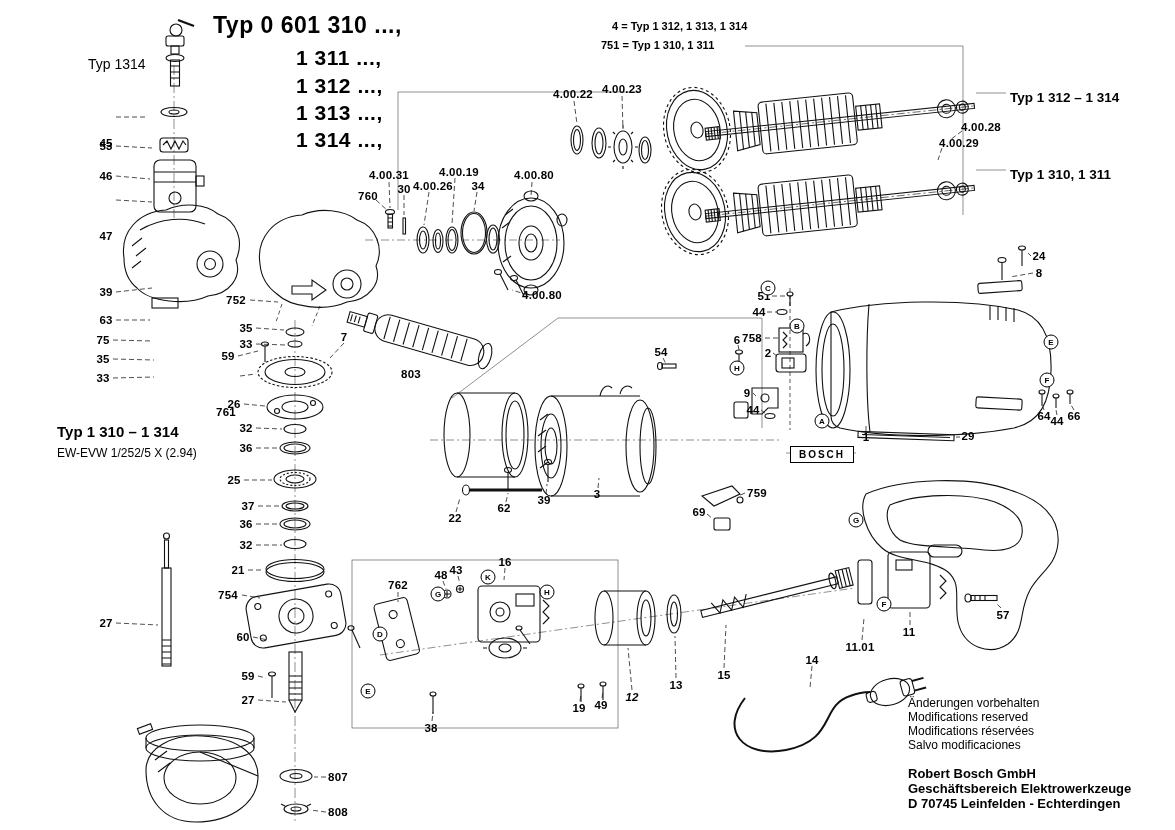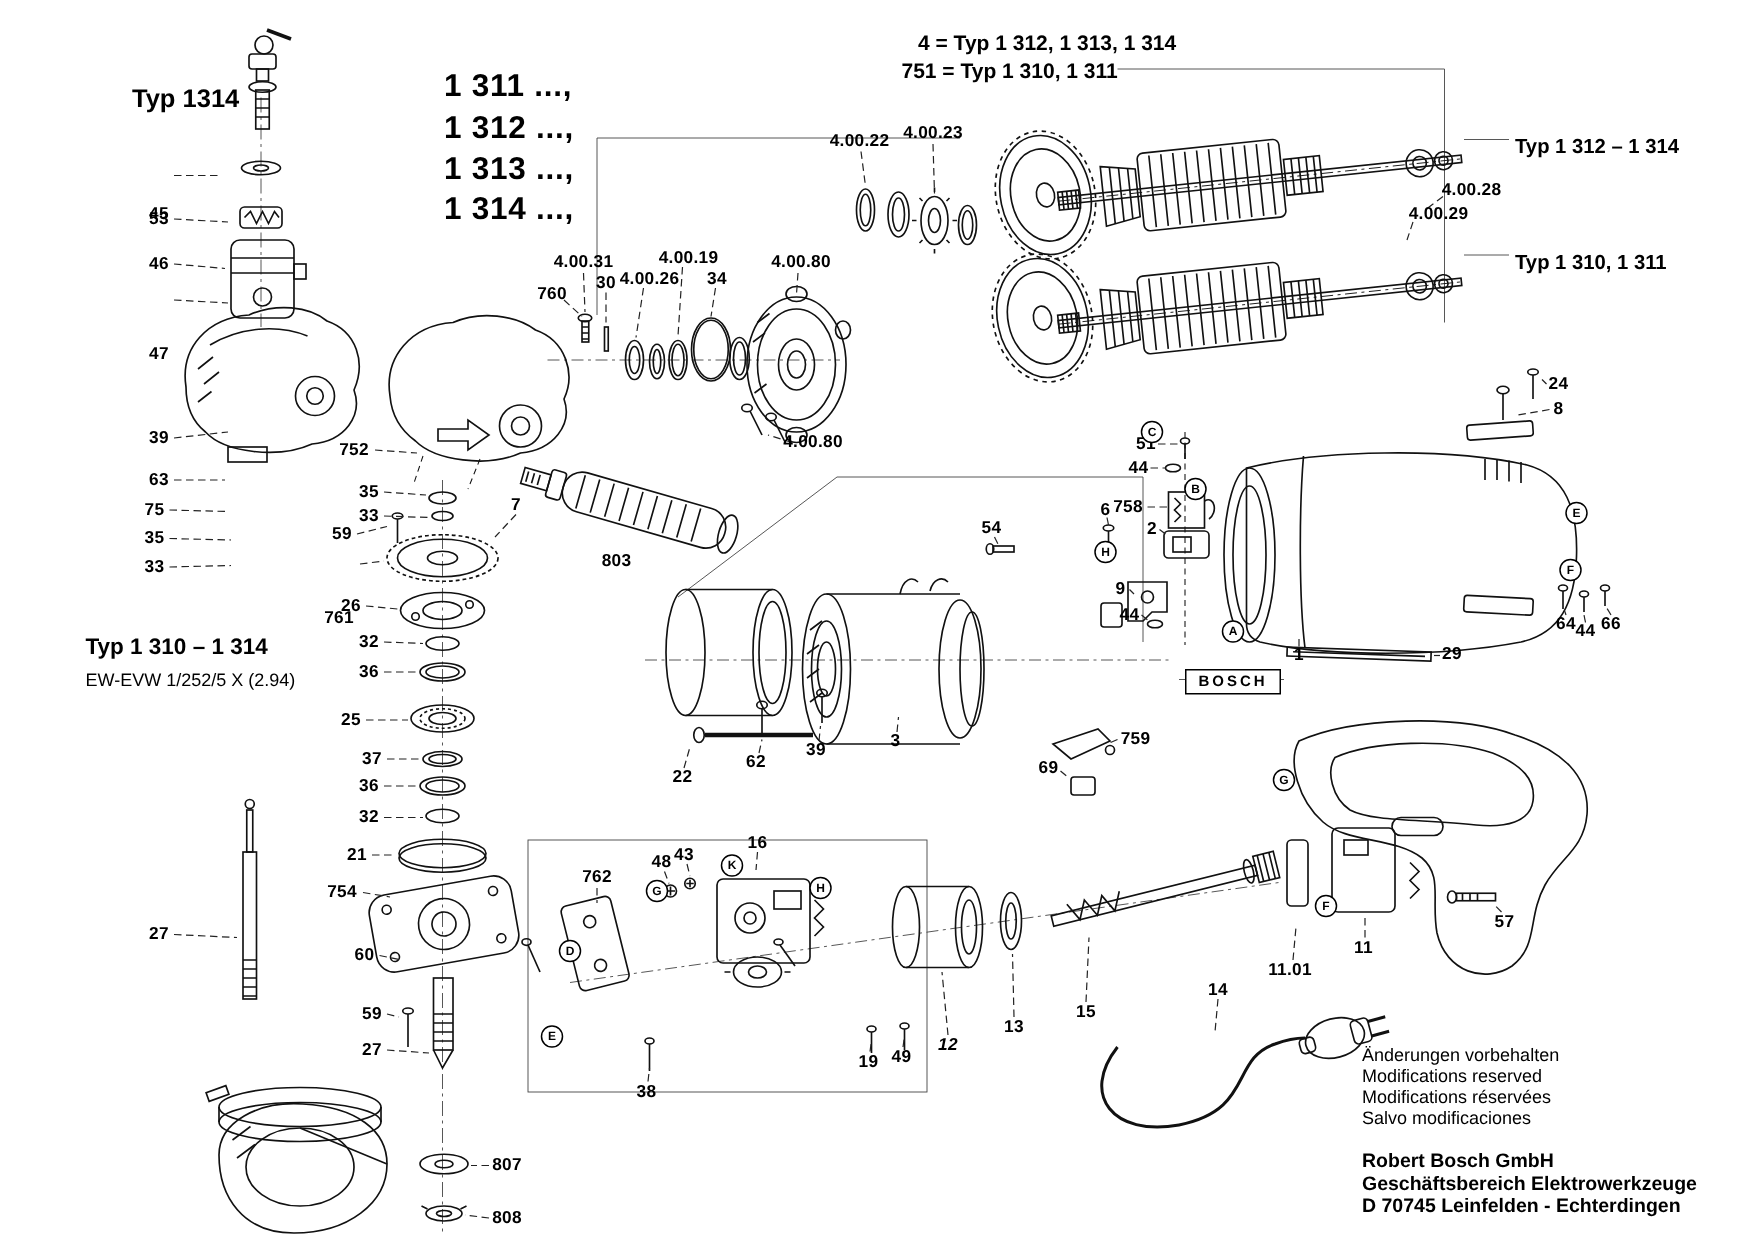--- a/index.html
+++ b/index.html
@@ -15,23 +15,23 @@
   }
   .marker{
     position:absolute;transform:translate(-50%,-50%);
     width:13px;height:13px;border:1px solid #000;border-radius:50%;
     font-size:8px;font-weight:600;display:flex;align-items:center;justify-content:center;
     background:#fff;
   }
   .title-main{position:absolute;left:213px;top:12px;font-size:23px;font-weight:bold;letter-spacing:.5px;}
   .title-sub{position:absolute;left:296px;font-size:21px;font-weight:bold;letter-spacing:.5px;}
   .sub0{top:46px}.sub1{top:74px}.sub2{top:101px}.sub3{top:128px}
-  .legend-line{position:absolute;font-size:14px;font-weight:600;white-space:nowrap;}
+  .legend-line{position:absolute;font-size:11px;font-weight:600;white-space:nowrap;}
   .legend0{left:612px;top:20px}.legend1{left:601px;top:39px}
-  .typ1314{position:absolute;left:88px;top:56px;font-size:17px;font-weight:700;}
+  .typ1314{position:absolute;left:88px;top:56px;font-size:14px;font-weight:400;}
   .type-right{position:absolute;left:1010px;font-weight:bold;font-size:13.5px;white-space:nowrap;}
   .tr0{top:90px}.tr1{top:167px}
   .series1{position:absolute;left:57px;top:423px;font-weight:bold;font-size:15px;}
   .series2{position:absolute;left:57px;top:446px;font-size:12px;}
   .bosch{
     position:absolute;left:790px;top:446px;width:62px;height:15px;
     border:1.5px solid #000;font-size:10px;font-weight:bold;letter-spacing:2px;
     display:flex;align-items:center;justify-content:center;background:#fff;
   }
   .foot{position:absolute;left:908px;font-size:12px;white-space:nowrap;}
@@ -568,20 +568,21 @@
       <span class="marker" style="left: 884px; top: 604px;">F</span>
       <span class="marker" style="left: 380px; top: 634px;">D</span>
       <span class="marker" style="left: 368px; top: 691px;">E</span>
       <span class="marker" style="left: 438px; top: 594px;">G</span>
       <span class="marker" style="left: 488px; top: 577px;">K</span>
       <span class="marker" style="left: 547px; top: 592px;">H</span>
     </div>
 
   <div class="typ1314">Typ 1314</div>
 
+  <div class="title-main">Typ 0 601 310 ...,</div>
   <div class="title-sub sub0">1 311 ...,</div>
   <div class="title-sub sub1">1 312 ...,</div>
   <div class="title-sub sub2">1 313 ...,</div>
   <div class="title-sub sub3">1 314 ...,</div>
 
   <div class="legend-line legend0">4 = Typ 1 312, 1 313, 1 314</div>
   <div class="legend-line legend1">751 = Typ 1 310, 1 311</div>
 
   <div class="type-right tr0">Typ 1 312 – 1 314</div>
   <div class="type-right tr1">Typ 1 310, 1 311</div>

